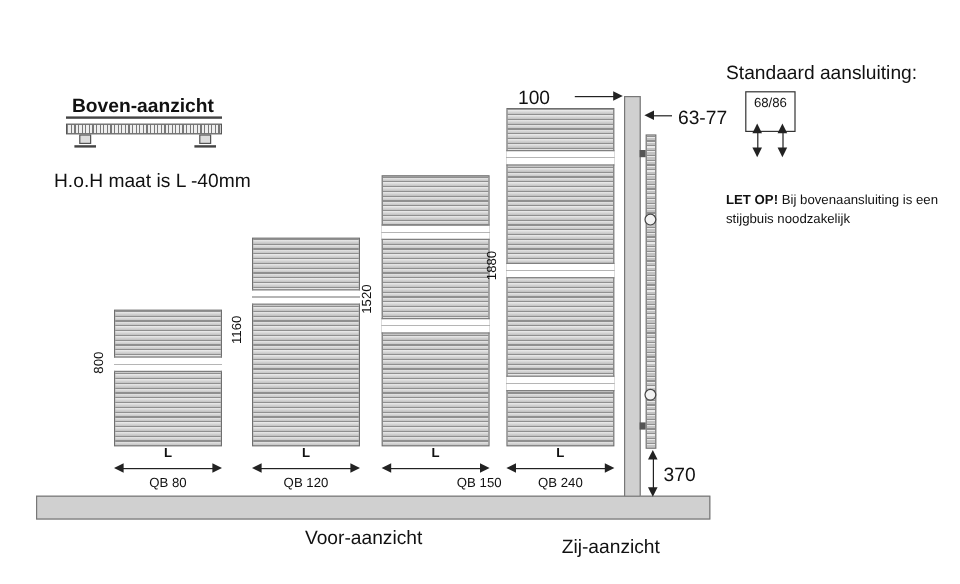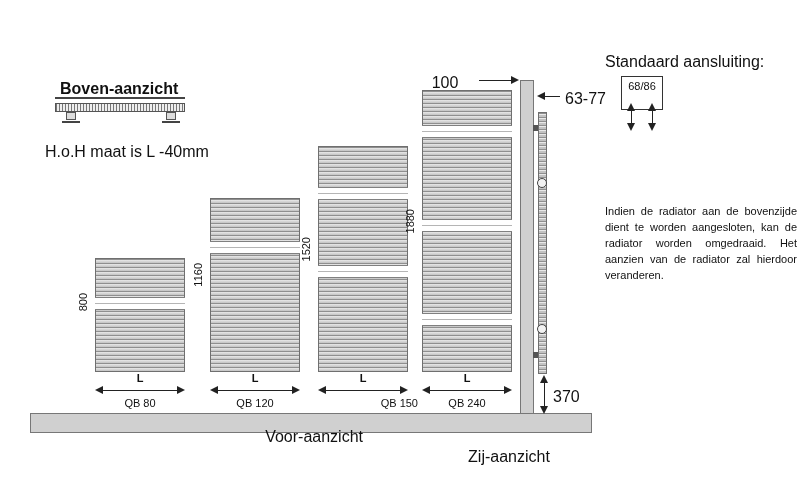--- a/index.html
+++ b/index.html
@@ -127,32 +127,34 @@
   <div style="position:absolute;left:545px;top:96px;width:15px;height:1px;background:#222"></div>
   <div class="t" style="left:565px;top:90px">63-77</div>
 
   <div class="v-arrow" style="left:540px;top:375px;height:39px">
     <div class="v-line"></div>
     <div class="ah-up"></div>
     <div class="ah-down"></div>
   </div>
   <div class="t" style="left:553px;top:388px">370</div>
 
-  <div class="t" style="left:243px;top:428px;width:120px;text-align:right">Voor-aanzicht</div>
+  <div class="t" style="left:243px;top:440px;width:120px;text-align:center">Voor-aanzicht</div>
   <div class="t" style="left:449px;top:448px;width:120px;text-align:center">Zij-aanzicht</div>
 
   <div class="t" style="left:605px;top:53px">Standaard aansluiting:</div>
   <div class="conn-box">
     <span>68/86</span>
   </div>
   <div class="v-arrow" style="left:627px;top:103px;height:28px">
     <div class="v-line"></div>
     <div class="ah-up"></div>
     <div class="ah-down"></div>
   </div>
   <div class="v-arrow" style="left:648px;top:103px;height:28px">
     <div class="v-line"></div>
     <div class="ah-up"></div>
     <div class="ah-down"></div>
   </div>
-  <div class="txt" style="left:605px;top:204px;width:192px;text-align:justify">Indien de radiator aan de bovenzijde dient te worden aangesloten, kan de radiator worden omgedraaid. Het aanzien van de radiator zal hierdoor veranderen.</div>
+  <div class="txt" style="left:605px;top:160px;width:188px">
+    <span class="bold">LET OP!</span><span> Bij bovenaansluiting is een stijgbuis noodzakelijk</span>
+  </div>
 
 </div>
 
 </body></html>

